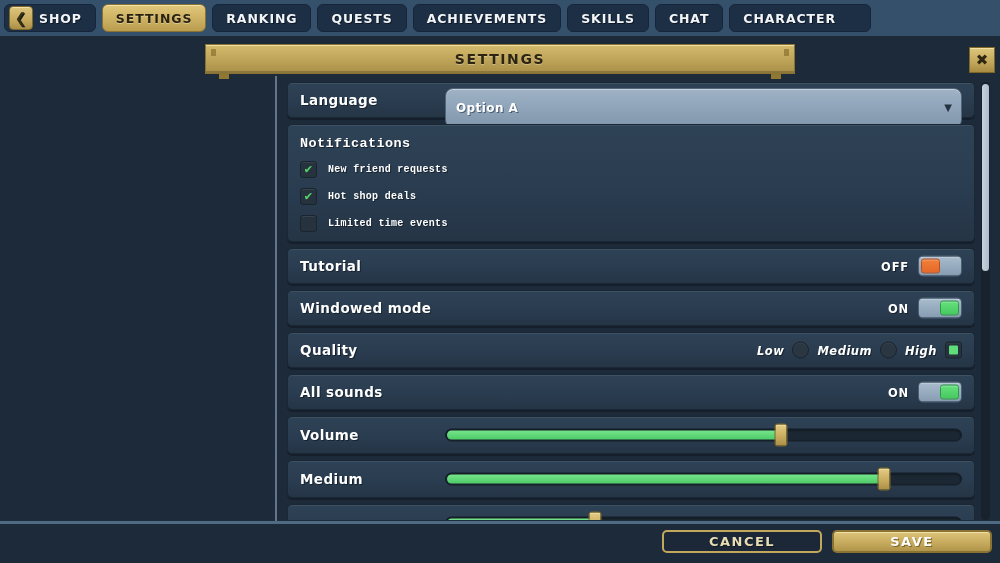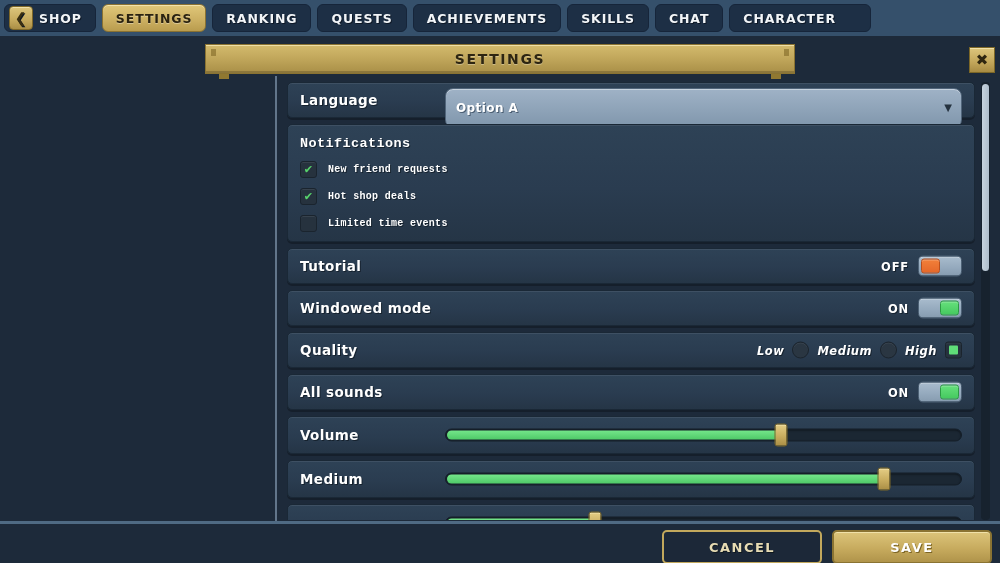--- a/index.html
+++ b/index.html
@@ -415,21 +415,21 @@
   }
   #footer {
     position: absolute;
     left: 0; top: 524px;
     width: 1000px; height: 39px;
     background: #1d2a3a;
   }
   .fbtn {
     position: absolute;
     top: 6px;
-    height: 34px;
+    height: 23px;
     border-radius: 5px;
     display: flex;
     align-items: center;
     justify-content: center;
     font-size: 13px;
     font-weight: bold;
     letter-spacing: 1.5px;
   }
   #btn-cancel {
     left: 662px; width: 160px;

